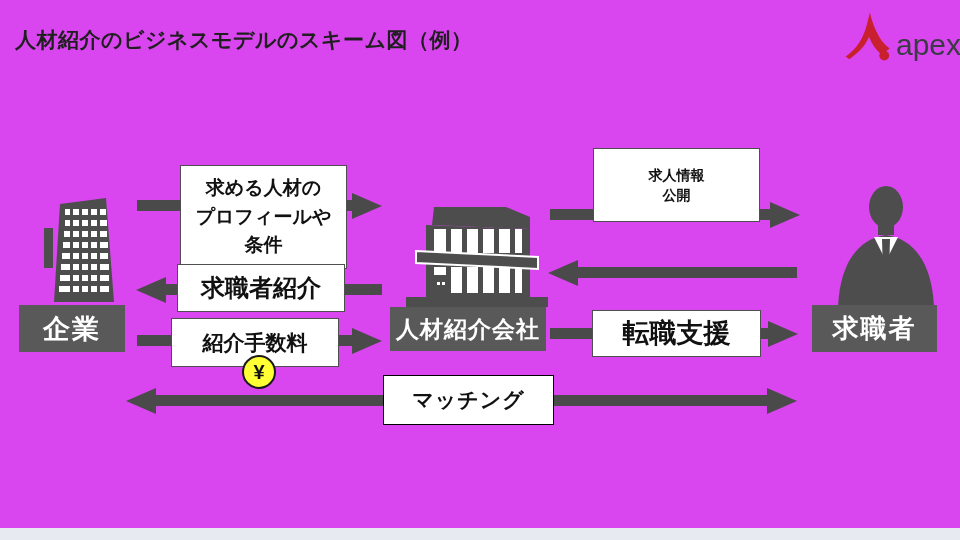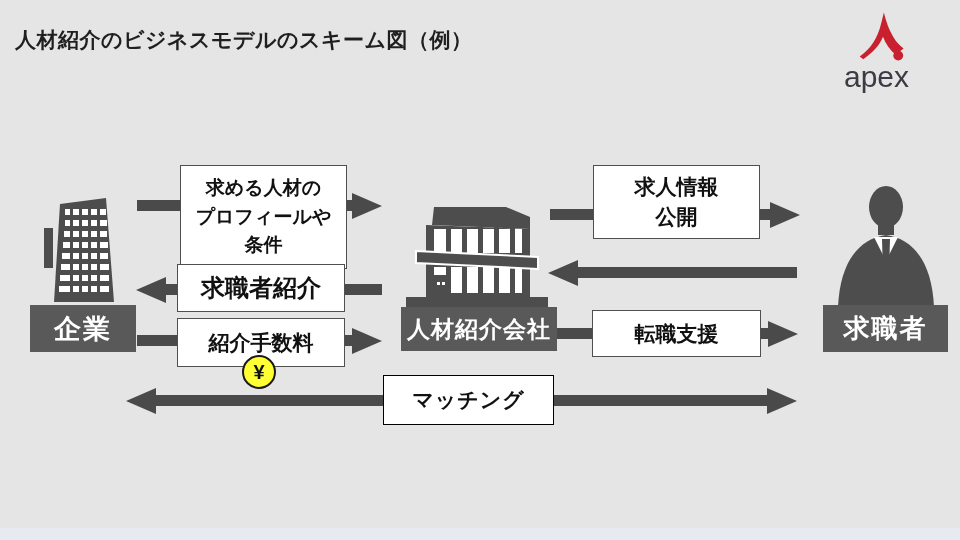--- a/index.html
+++ b/index.html
@@ -1,33 +1,33 @@
 <!DOCTYPE html>
 <html><head>
 <meta charset="utf-8">
 <style>
   html,body{margin:0;padding:0;background:#ffffff;}
   .stage{
-    position:relative;width:960px;height:540px;background:#e5e5e5;overflow:hidden;
+    position:relative;width:960px;height:540px;background:#d946ef;overflow:hidden;
     font-family:"Liberation Sans","DejaVu Sans",sans-serif;
   }
   .title{
     position:absolute;left:15px;top:26px;margin:0;
     font-size:21px;font-weight:bold;color:#1f1f1f;letter-spacing:.5px;
   }
   
-  .logo{position:absolute;left:843px;top:8px;display:flex;align-items:flex-end;flex-direction:column;}
+  .logo{position:absolute;left:843px;top:8px;display:flex;align-items:flex-end;}
   .logo svg{width:52px;height:54px;display:block;}
   .logo-text{font-size:30px;color:#3b3b45;line-height:1;margin-left:1px;padding-bottom:2px;letter-spacing:0;}
   
   .icon{position:absolute;z-index:1;}
   
   .entity-label{
     position:absolute;z-index:3;background:#595959;color:#ffffff;font-weight:bold;
-    display:flex;align-items:center;justify-content:center;letter-spacing:2px;margin-left:11px;
+    display:flex;align-items:center;justify-content:center;letter-spacing:2px;
   }
   .entity-company{left:19px;top:305px;width:106px;height:47px;font-size:27px;}
   .entity-agency{left:390px;top:307px;width:156px;height:44px;font-size:23px;letter-spacing:1px;}
   .entity-jobseeker{left:812px;top:305px;width:125px;height:47px;font-size:26px;}
   
   .arrow{position:absolute;height:11px;background:#4a4a4a;z-index:1;}
   .arrow.right::after{
     content:"";position:absolute;left:100%;top:50%;transform:translateY(-50%);
     width:0;height:0;border-top:13px solid transparent;border-bottom:13px solid transparent;
     border-left:30px solid #4a4a4a;
@@ -45,24 +45,24 @@
   .a-r3{left:550px;top:328px;width:218px;}
   .a-bottom{left:156px;top:395px;width:611px;}
   
   .flow-box{
     position:absolute;z-index:2;background:#ffffff;border:1.5px solid #4f4f4f;
     display:flex;align-items:center;justify-content:center;text-align:center;
     font-weight:bold;color:#111111;white-space:pre-line;line-height:1.5;
   }
   .fb-l1{left:180px;top:165px;width:165px;height:102px;font-size:19px;}
   .fb-l2{left:177px;top:264px;width:166px;height:46px;font-size:24px;}
-  .fb-l3{left:177px;top:318px;width:166px;height:47px;font-size:21px;}
-  .fb-r1{left:593px;top:165px;width:165px;height:72px;font-size:21px;line-height:1.45;}
+  .fb-l3{left:171px;top:318px;width:166px;height:47px;font-size:21px;}
+  .fb-r1{left:593px;top:148px;width:165px;height:72px;font-size:14px;line-height:1.45;}
   .fb-r2{left:592px;top:250px;width:167px;height:47px;font-size:21px;}
-  .fb-r3{left:592px;top:310px;width:167px;height:45px;font-size:21px;}
+  .fb-r3{left:592px;top:310px;width:167px;height:45px;font-size:27px;}
   .fb-match{left:383px;top:375px;width:169px;height:48px;font-size:21px;border:1px solid #000000;letter-spacing:1px;}
   
   .yen-badge{
     position:absolute;left:242px;top:355px;width:34px;height:34px;border-radius:50%;
     background:#ffff33;border:2px solid #1a1a1a;z-index:4;box-sizing:border-box;
     display:flex;align-items:center;justify-content:center;
     font-size:20px;font-weight:bold;color:#111;
   }
   .footer-strip{position:absolute;left:0;top:528px;width:960px;height:12px;background:#e7ebf1;}
 </style>

